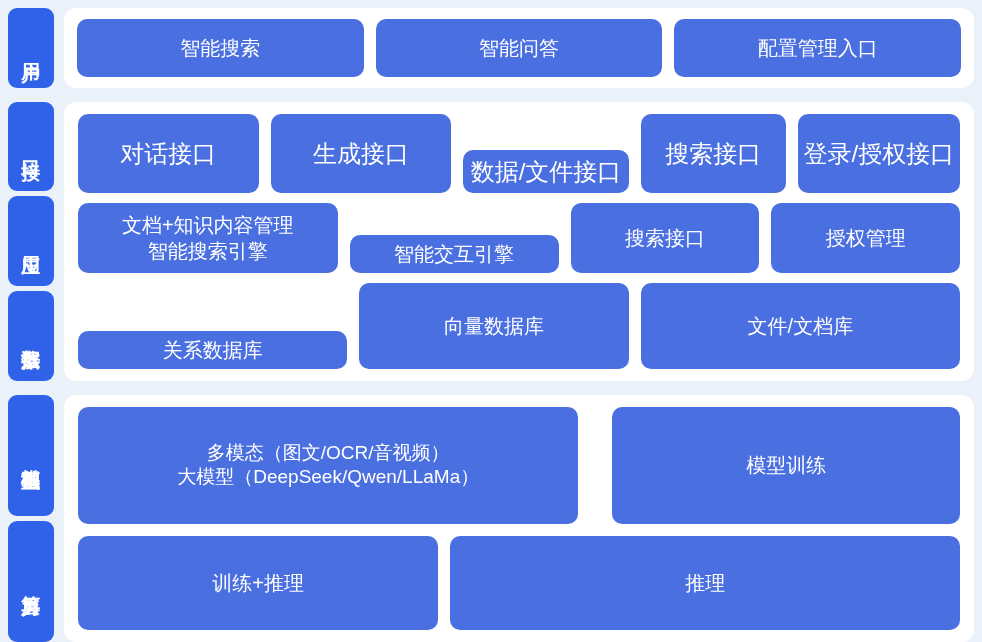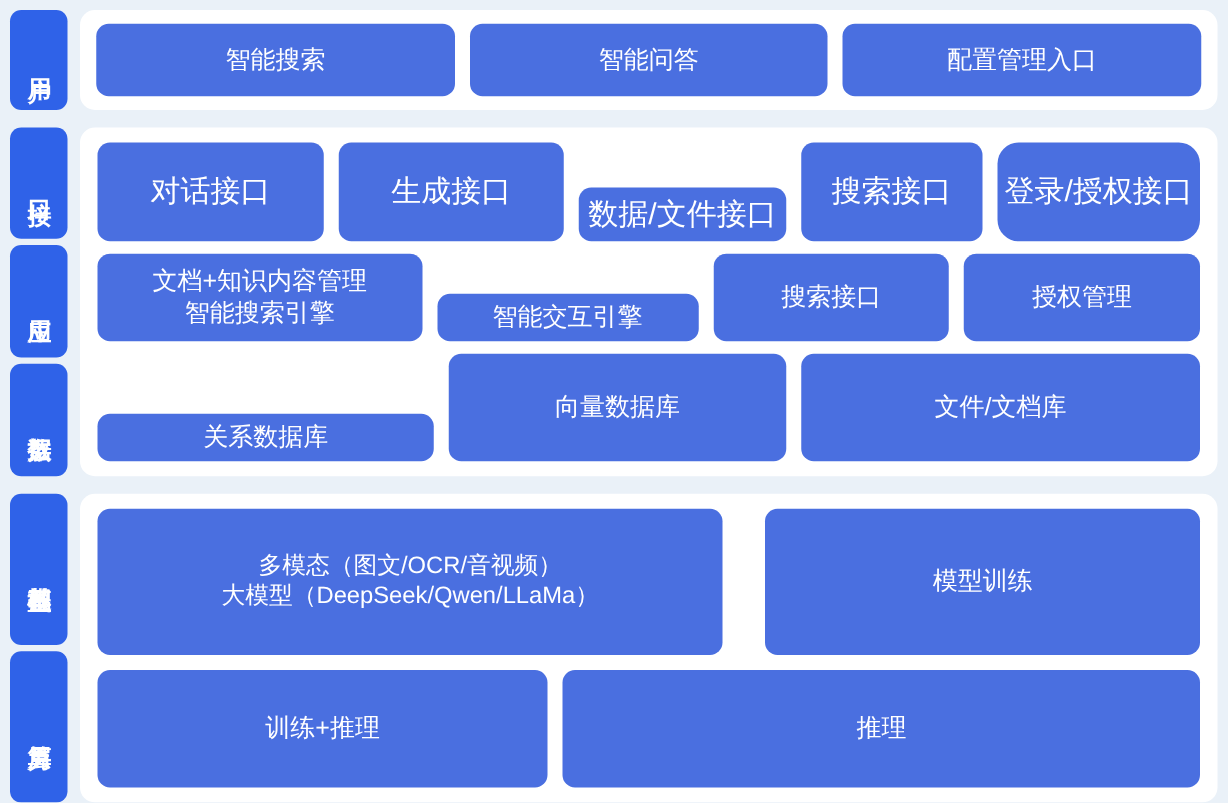--- a/index.html
+++ b/index.html
@@ -107,21 +107,21 @@
   .band-user .box { flex: 1 1 0; }
 
   
   .band-mid { height: 282px; }
   .band-mid .panel { padding: 12px 14px; gap: 10px; }
 
   .band-mid .row-iface .box:nth-child(1) { flex: 1.13 1 0; }
   .band-mid .row-iface .box:nth-child(2) { flex: 1.13 1 0; }
   .band-mid .row-iface .box:nth-child(3) { flex: 1.02 1 0; margin-top: 36px; }
   .band-mid .row-iface .box:nth-child(4) { flex: 0.88 1 0; }
-  .band-mid .row-iface .box:nth-child(5) { flex: 1.00 1 0; border-radius: 17px; }
+  .band-mid .row-iface .box:nth-child(5) { flex: 1.00 1 0; }
   .band-mid .row-iface .box { font-size: 24px; }
 
   .band-mid .row-app .box:nth-child(1) { flex: 1.42 1 0; }
   .band-mid .row-app .box:nth-child(2) { flex: 1.12 1 0; margin-top: 32px; }
   .band-mid .row-app .box:nth-child(3) { flex: 1.00 1 0; }
   .band-mid .row-app .box:nth-child(4) { flex: 1.00 1 0; }
 
   .band-mid .row-data .box:nth-child(1) { flex: 1.00 1 0; margin-top: 48px; }
   .band-mid .row-data .box:nth-child(2) { flex: 1.00 1 0; }
   .band-mid .row-data .box:nth-child(3) { flex: 1.20 1 0; }

